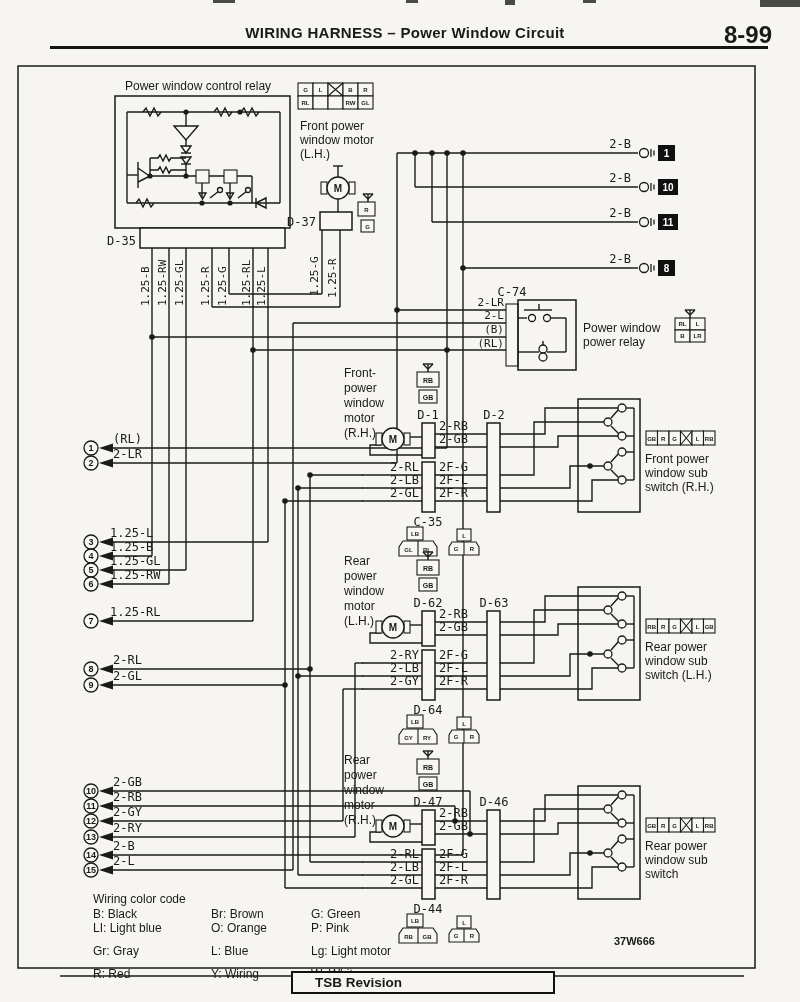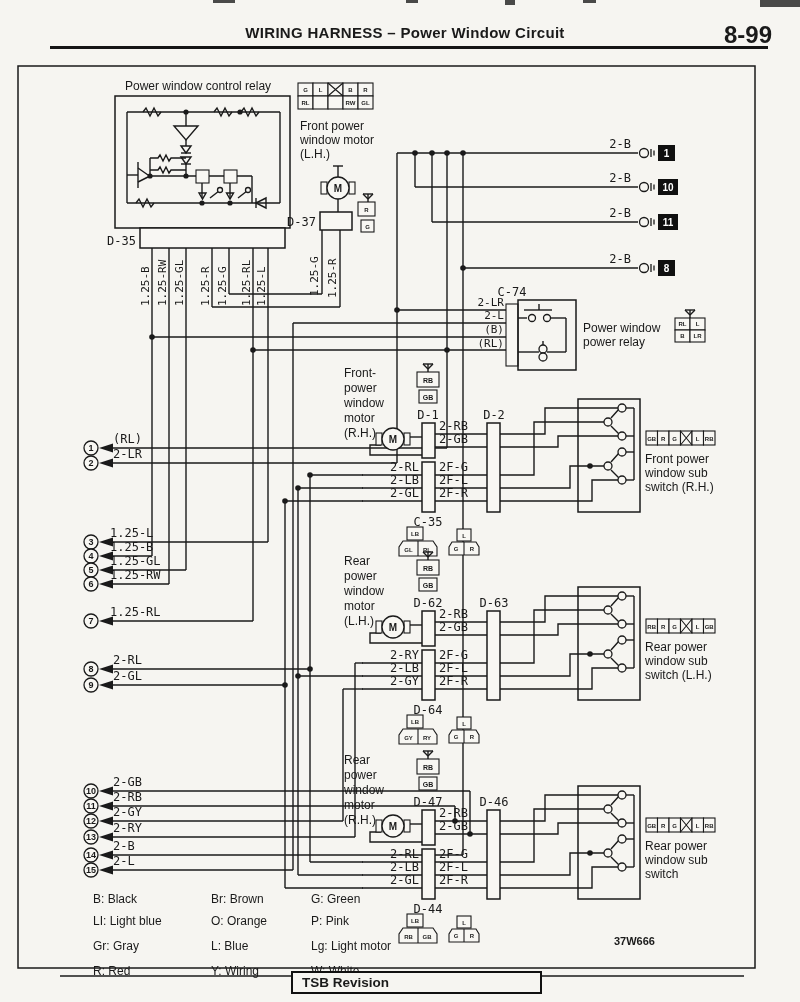--- a/index.html
+++ b/index.html
@@ -24,23 +24,23 @@
   .mm{font:bold 10px "Liberation Sans",sans-serif;}
   .code{font:bold 11px "Liberation Sans",sans-serif;}
   .am{text-anchor:middle;}
   .ae{text-anchor:end;}
   
   .hdr-title{position:absolute;left:145px;top:24px;width:520px;text-align:center;font-weight:bold;font-size:15px;letter-spacing:.3px;}
   .hdr-page{position:absolute;right:28px;top:21px;font-weight:bold;font-size:24px;}
   .hdr-rule{position:absolute;left:50px;top:46px;width:718px;height:3px;background:#151515;}
   .legend{position:absolute;left:93px;top:892px;width:340px;font-size:12px;line-height:14px;}
   .legend .lg-title{margin-bottom:1px;}
-  .lg-grid{display:grid;grid-template-columns:118px 100px 122px;row-gap:8px;}
-  .lg-grid div:nth-child(n+7){margin-top:3px;}
-  .tsb{position:absolute;left:291px;top:971px;width:238px;height:19px;border:2px solid #111;background:#f6f5f1;font-weight:bold;font-size:13.5px;line-height:19px;padding-left:9px;box-sizing:content-box;}
+  .lg-grid{display:grid;grid-template-columns:118px 100px 122px;row-gap:0;}
+  .lg-grid div:nth-child(n+7){margin-top:9px;}
+  .tsb{position:absolute;left:291px;top:971px;width:238px;height:19px;border:2px solid #111;background:#f6f5f1;font-weight:bold;font-size:13.5px;line-height:19px;padding-left:22px;box-sizing:content-box;}
 </style>
 </head>
 <body>
 
 <svg width="800" height="1002" viewBox="0 0 800 1002">
   <defs>
     <symbol id="motor" overflow="visible">
       <rect class="pc" x="-17" y="-6" width="6" height="12"></rect>
       <rect class="pc" x="11" y="-6" width="6" height="12"></rect>
       <circle class="cc" cx="0" cy="0" r="11"></circle>
@@ -639,20 +639,21 @@
   </g>
 
   <text class="code" x="614" y="945">37W666</text>
 </svg>
 
 <div class="hdr-title">WIRING HARNESS – Power Window Circuit</div>
 <div class="hdr-page">8-99</div>
 <div class="hdr-rule"></div>
 
 <div class="legend">
+  <div class="lg-title">Wiring color code</div>
   <div class="lg-grid">
     <div>B: Black</div>
     <div>Br: Brown</div>
     <div>G: Green</div>
     <div>LI: Light blue</div>
     <div>O: Orange</div>
     <div>P: Pink</div>
     <div>Gr: Gray</div>
     <div>L: Blue</div>
     <div>Lg: Light motor</div>

